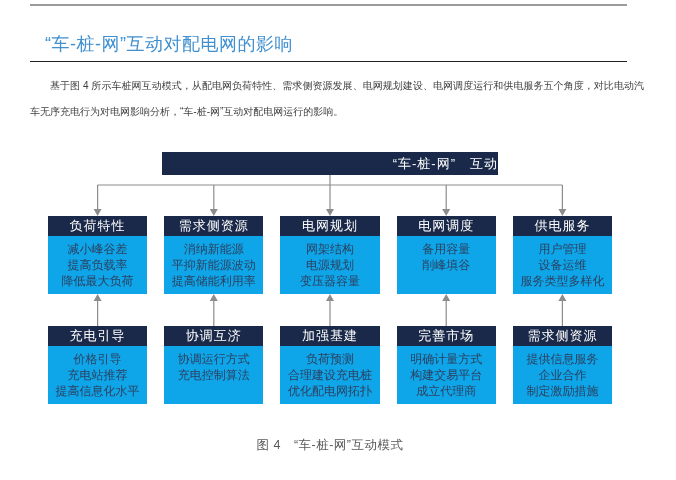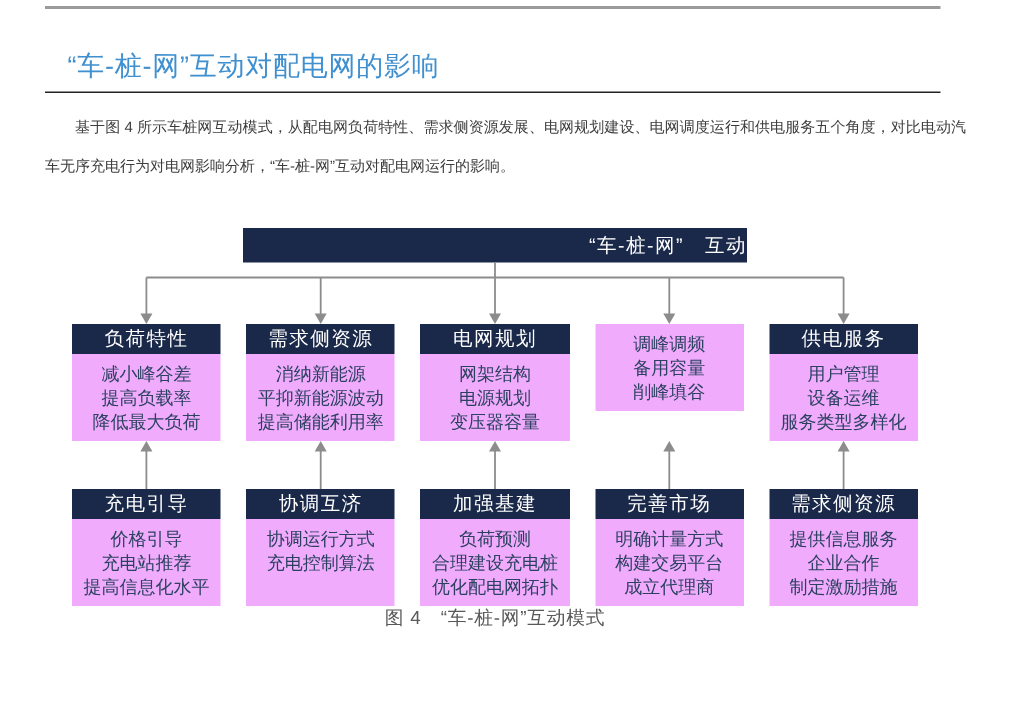--- a/index.html
+++ b/index.html
@@ -43,26 +43,26 @@
   .connectors { display: block; }
 
   .node-row { display: flex; gap: 17px; }
   .node-col { flex: 1 1 0; min-width: 0; }
   .node-hdr {
     height: 20px; background: #1a2949; color: #ffffff;
     font-size: 13px; line-height: 20px; text-align: center;
     letter-spacing: 1px;
   }
   .node-body {
-    background: #f0abfc; color: #2c4160;
+    background: #0ea5e9; color: #2c4160;
     height: 48px; padding: 5px 1px;
     font-size: 12px; line-height: 16px; text-align: center;
   }
   .caption {
-    margin-top: 0; text-align: center;
+    margin-top: 33px; text-align: center;
     font-size: 12.5px; color: #595959; letter-spacing: 0.5px;
   }
 </style>
 </head>
 <body>
 
 <div class="top-rule"></div>
 <h1 class="page-title">“车-桩-网”互动对配电网的影响</h1>
 <div class="title-rule"></div>
 <p class="intro-para">基于图 4 所示车桩网互动模式，从配电网负荷特性、需求侧资源发展、电网规划建设、电网调度运行和供电服务五个角度，对比电动汽车无序充电行为对电网影响分析，“车-桩-网”互动对配电网运行的影响。</p>
@@ -109,22 +109,22 @@
     </div>
     <div class="node-col">
       <div class="node-hdr">电网规划</div>
       <div class="node-body">
         <div>网架结构</div>
         <div>电源规划</div>
         <div>变压器容量</div>
       </div>
     </div>
     <div class="node-col">
+      <div class="node-hdr">电网调度</div>
       <div class="node-body">
-        <div>调峰调频</div>
         <div>备用容量</div>
         <div>削峰填谷</div>
       </div>
     </div>
     <div class="node-col">
       <div class="node-hdr">供电服务</div>
       <div class="node-body">
         <div>用户管理</div>
         <div>设备运维</div>
         <div>服务类型多样化</div>

